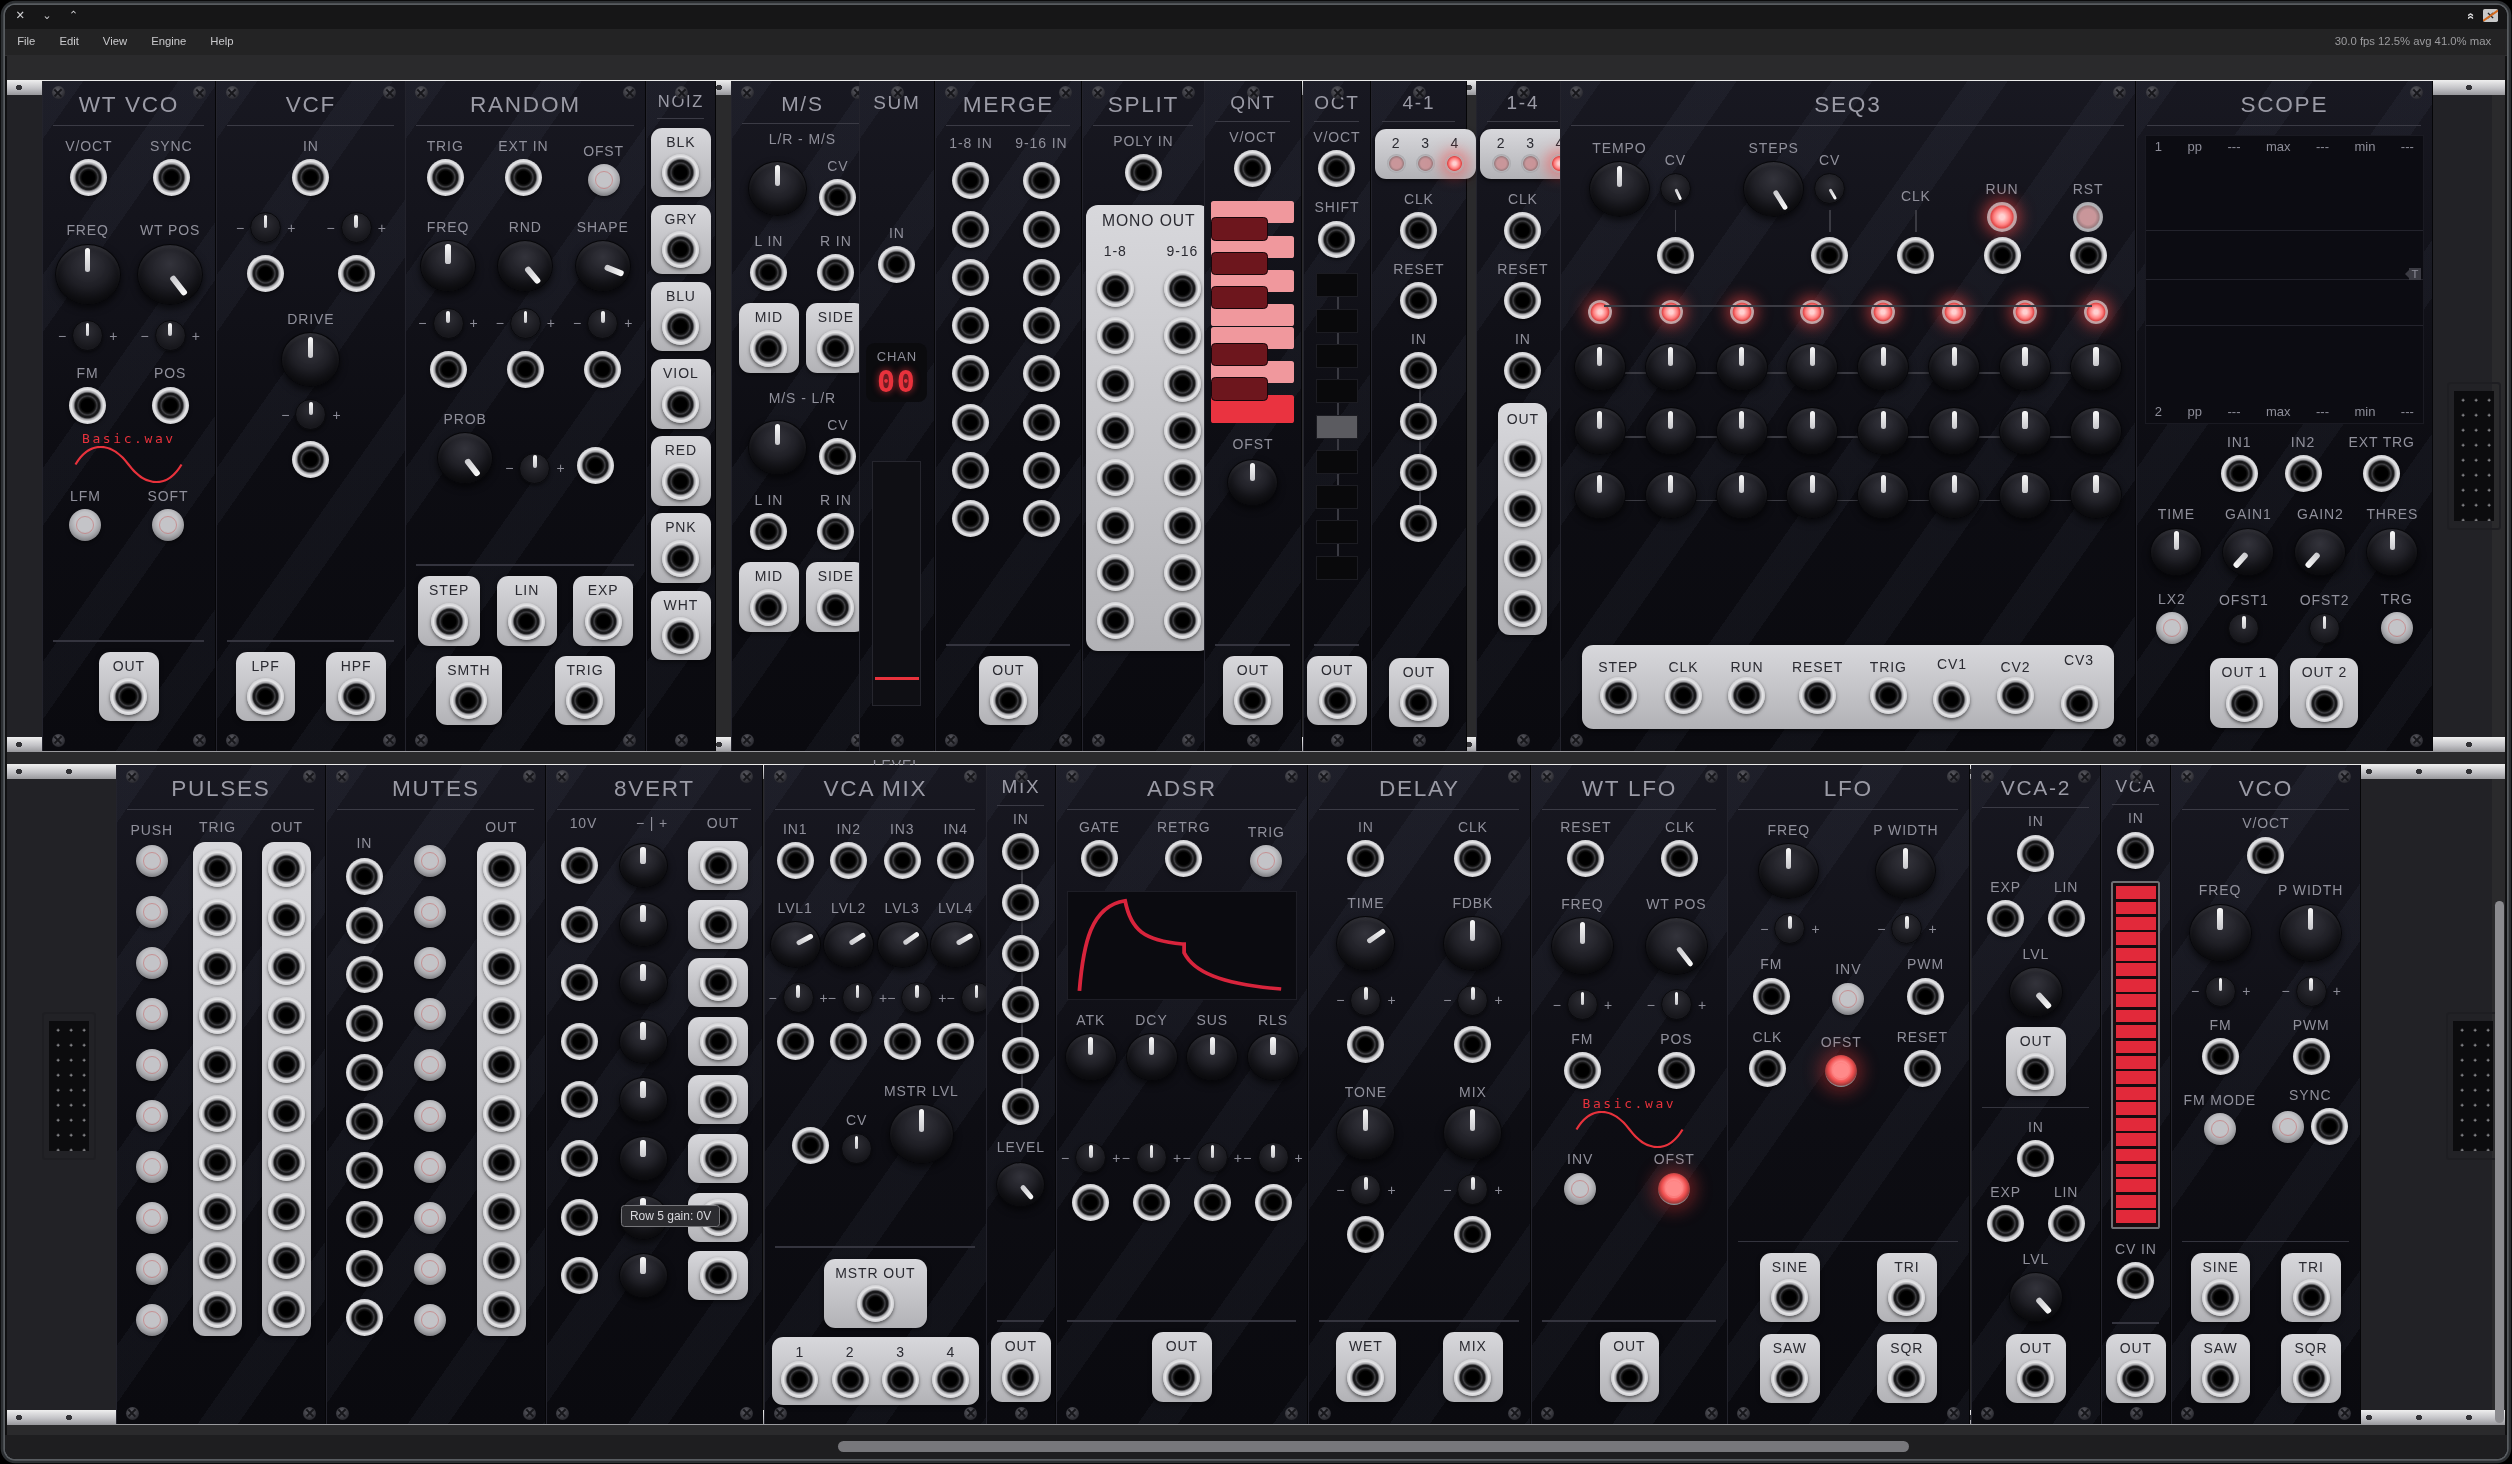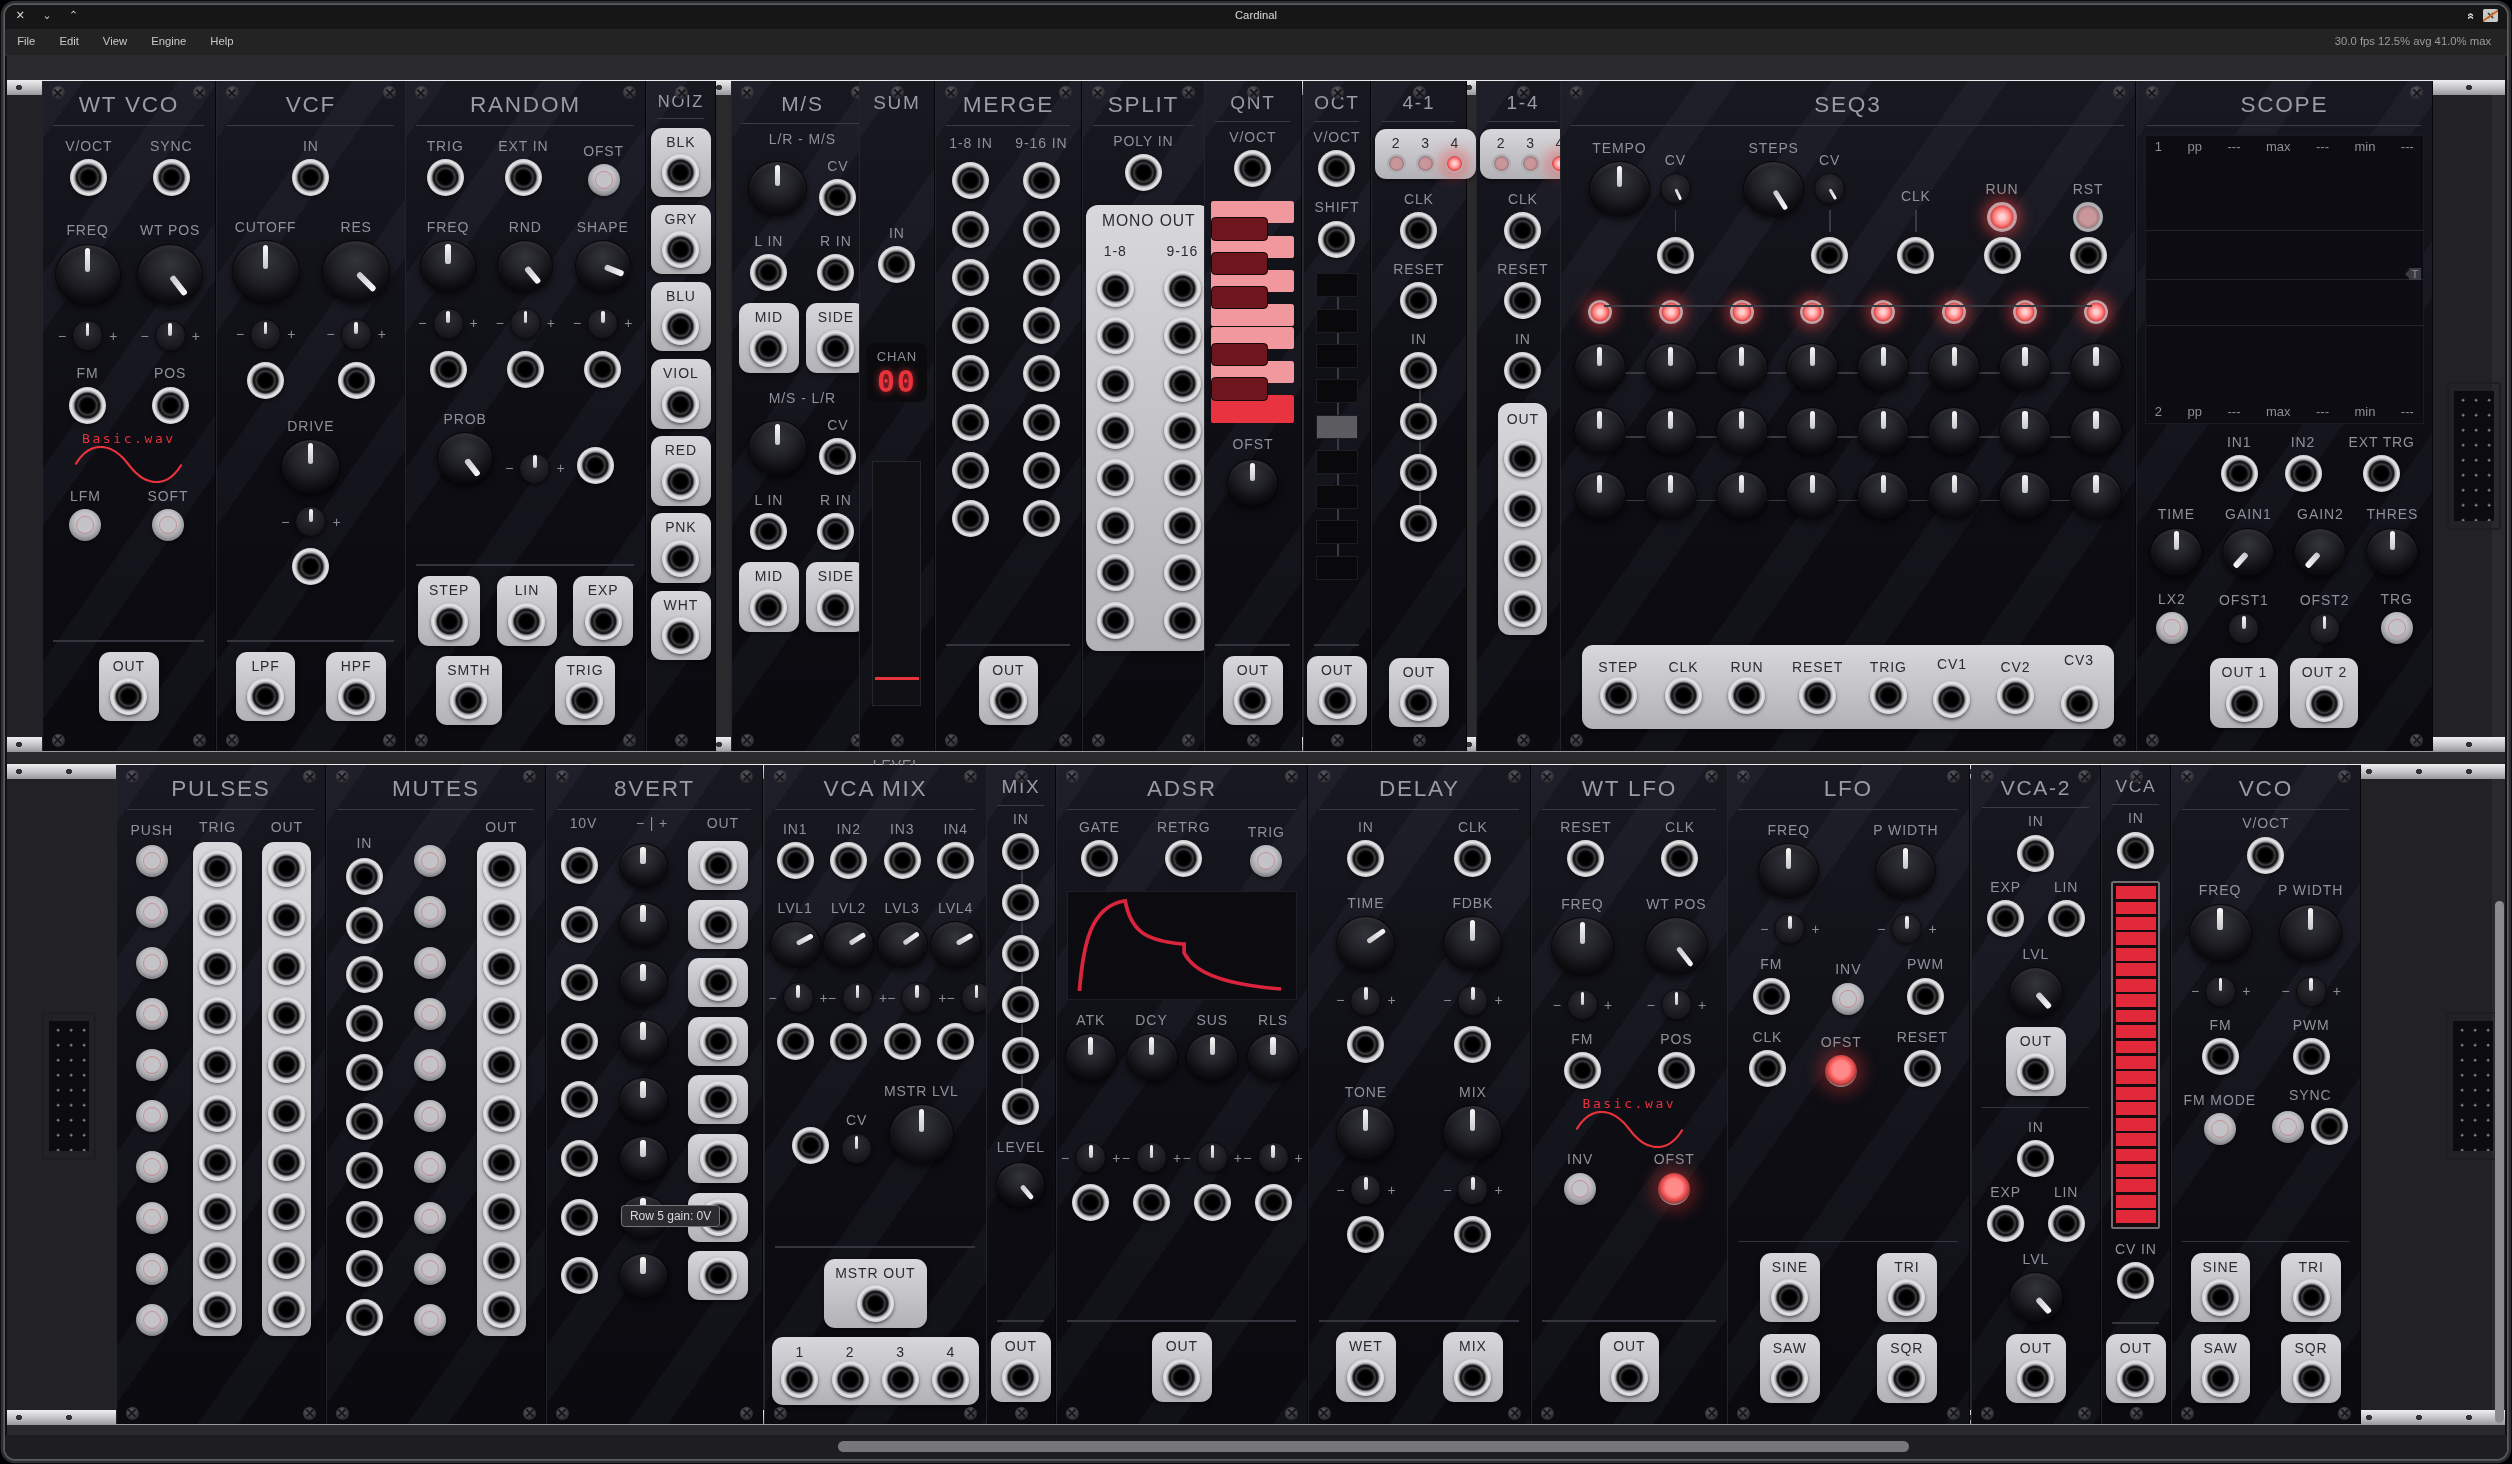--- a/index.html
+++ b/index.html
@@ -116,21 +116,20 @@
   .hscroll{position:absolute;height:11.3px;border-radius:6px;background:#77777b;z-index:6;}
   .vscroll{position:absolute;width:9.6px;border-radius:5.2px;background:#8b8b8f;z-index:6;right:2.6px;}
   .botbar{position:absolute;left:0;right:0;bottom:0;height:24px;background:#1e1e20;z-index:5;}
 </style>
 </head>
 <body>
 
 <div class="win">
   <div class="tbar">
     <span class="wctrl">✕ ⌄ ⌃</span>
-    <div class="wtitle">Cardinal</div>
     <div class="tricons">
       <span class="chev2" style="display:inline-block;transform:rotate(90deg);">«</span>
       <span class="xic">✕</span>
     </div>
   </div>
   <div class="mbar">
     <span id="menuitems"><span class="mitem">File</span><span class="mitem">Edit</span><span class="mitem">View</span><span class="mitem">Engine</span><span class="mitem">Help</span></span>
     <span class="stats">30.0 fps  12.5% avg  41.0% max</span>
   </div>
   <div id="rack">
@@ -238,38 +237,20 @@
           <div class="scr" style="bottom: 4.3px; left: 8.7px;"></div>
           <div class="scr" style="bottom: 4.3px; right: 8.7px;"></div>
         </div>
         <div class="mod" style="left: 209px; width: 190px;">
           <div class="mtitle">VCF</div>
           <div class="tline"></div>
           <div class="mrow" style="margin-top: 12px;">
             <div class="cw">
               <div class="lbl">IN</div>
               <div class="port"></div>
-            </div>
-          </div>
-          <div class="mrow" style="margin-top: 22.6px;">
-            <div class="cw">
-              <div class="lbl">CUTOFF</div>
-              <div class="knob" style="width: 66px; height: 61px;">
-                <div class="kr" style="transform: rotate(0deg);">
-                  <div class="kptr"></div>
-                </div>
-              </div>
-            </div>
-            <div class="cw">
-              <div class="lbl">RES</div>
-              <div class="knob" style="width: 66px; height: 61px;">
-                <div class="kr" style="transform: rotate(135deg);">
-                  <div class="kptr"></div>
-                </div>
-              </div>
             </div>
           </div>
           <div class="mrow" style="margin-top: 15.7px;">
             <div class="cw">
               <div class="trimw">
                 <span class="tpm">−</span>
                 <div class="tknob">
                   <div class="kr" style="transform: rotate(0deg);">
                     <div class="kptr"></div>
                   </div>

